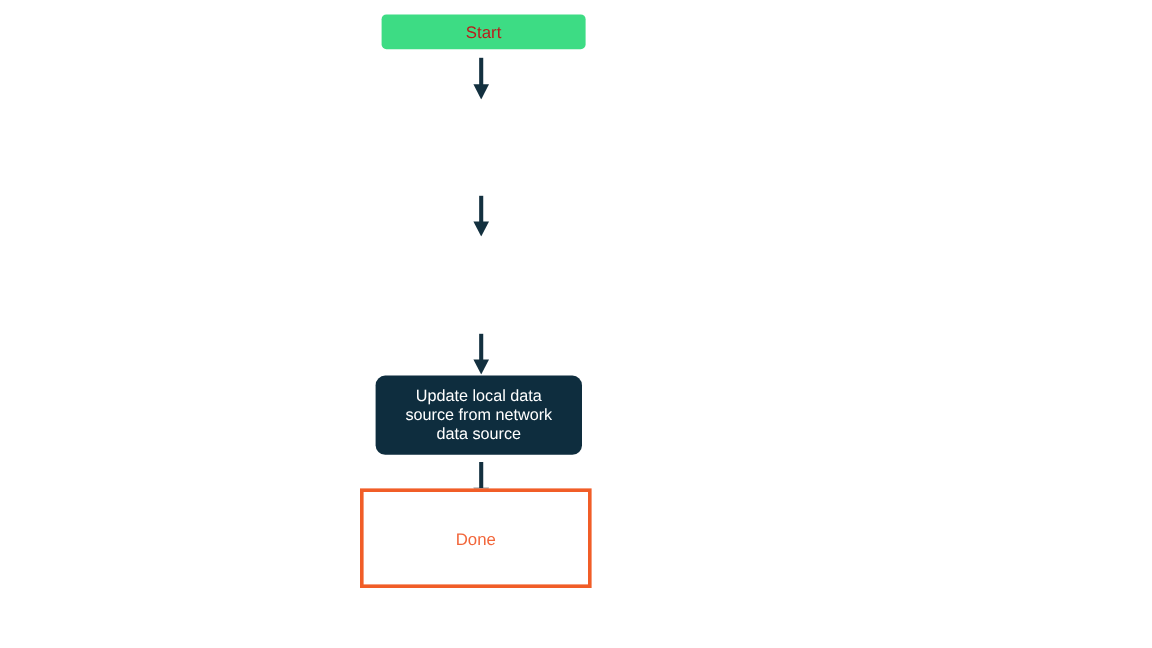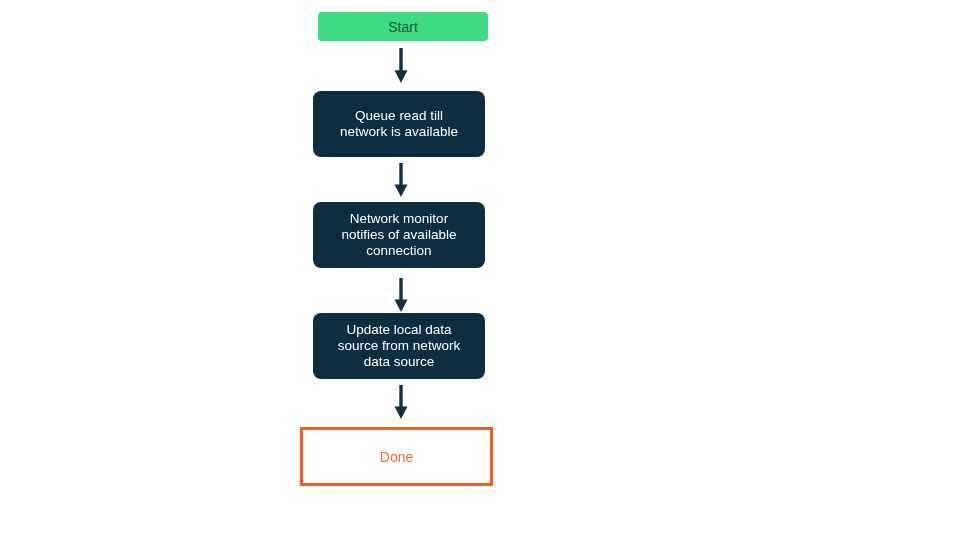--- a/index.html
+++ b/index.html
@@ -27,42 +27,42 @@
     white-space: pre-line;
     text-align: center;
   }
   
   .node-start {
     left: 318px; top: 12px; width: 170px; height: 29px;
     background: #3ddc84;
     border-radius: 4px;
   }
   .node-start .node-label {
-    color: #14532d;
+    color: #b91c1c;
     font-size: 14px;
     line-height: 16px;
   }
   
   .node-process {
     background: #0e2d3e;
     border-radius: 8px;
     width: 172px;
     left: 313px;
   }
   .node-process .node-label {
     color: #ffffff;
     font-size: 13.5px;
     line-height: 16px;
   }
   .node-queue   { top: 91px;  height: 66px; }
   .node-monitor { top: 202px; height: 66px; }
   .node-update  { top: 313px; height: 66px; align-items: center; }
   
   .node-done {
-    left: 300px; top: 427px; width: 193px; height: 59px;
+    left: 300px; top: 407px; width: 193px; height: 83px;
     background: #ffffff;
     border: 3px solid #f15d27;
     border-radius: 0;
   }
   .node-done .node-label {
     color: #f2663a;
     font-size: 14px;
     line-height: 16px;
   }
   
@@ -86,37 +86,28 @@
     <span class="node-label">Start</span>
   </div>
 
   <div class="arrow arrow-1">
     <svg viewBox="0 0 16 34" preserveAspectRatio="none" aria-hidden="true">
       <rect x="6.3" y="0" width="3.4" height="23" fill="#13303f"></rect>
       <polygon points="1.5,21.5 14.5,21.5 8,34" fill="#13303f"></polygon>
     </svg>
   </div>
 
-  <div class="node node-process node-queue">
-    <span class="node-label">Queue read till
-network is available</span>
-  </div>
 
   <div class="arrow arrow-2">
     <svg viewBox="0 0 16 34" preserveAspectRatio="none" aria-hidden="true">
       <rect x="6.3" y="0" width="3.4" height="23" fill="#13303f"></rect>
       <polygon points="1.5,21.5 14.5,21.5 8,34" fill="#13303f"></polygon>
     </svg>
   </div>
 
-  <div class="node node-process node-monitor">
-    <span class="node-label">Network monitor
-notifies of available
-connection</span>
-  </div>
 
   <div class="arrow arrow-3">
     <svg viewBox="0 0 16 34" preserveAspectRatio="none" aria-hidden="true">
       <rect x="6.3" y="0" width="3.4" height="23" fill="#13303f"></rect>
       <polygon points="1.5,21.5 14.5,21.5 8,34" fill="#13303f"></polygon>
     </svg>
   </div>
 
   <div class="node node-process node-update">
     <span class="node-label">Update local data

